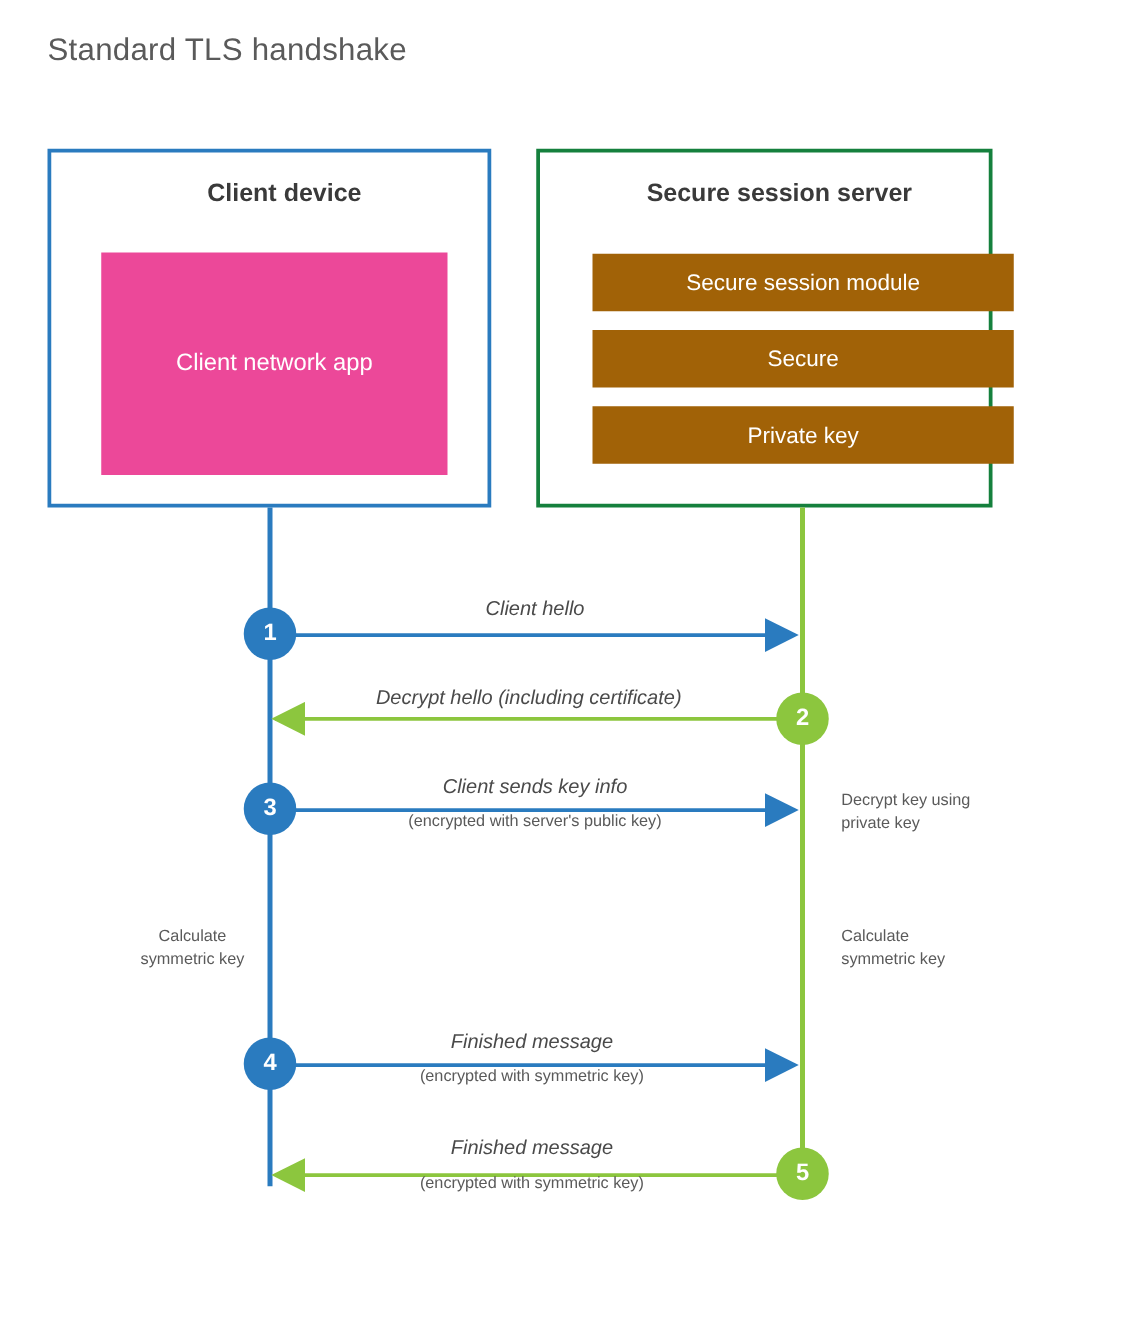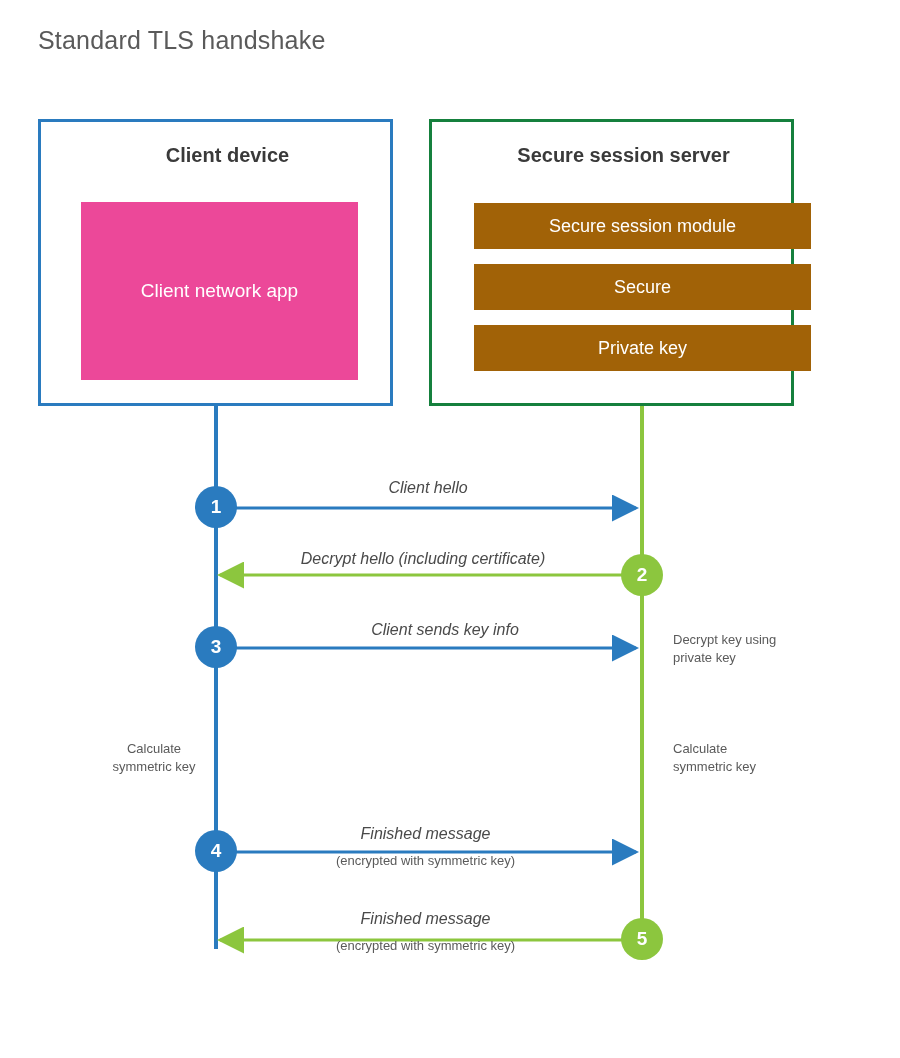--- a/index.html
+++ b/index.html
@@ -153,21 +153,21 @@
   }
   .msg .secondary {
     font-size: 13px;
     color: #5a5a5a;
     margin-top: 10px;
     white-space: nowrap;
   }
 
   #msg-1 { left: 233px; top: 479px; width: 390px; }
   #msg-2 { left: 233px; top: 550px; width: 380px; }
-  #msg-3 { left: 250px; top: 621px; width: 390px; }
+  #msg-3 { left: 233px; top: 621px; width: 390px; }
   #msg-4 { left: 233px; top: 825px; width: 385px; }
   #msg-5 { left: 233px; top: 910px; width: 385px; }
 
   
   .note {
     position: absolute;
     font-size: 13px;
     line-height: 1.35;
     color: #5a5a5a;
     white-space: pre-line;
@@ -224,20 +224,21 @@
 <div id="step-5" class="step server">5</div>
 
 <div id="msg-1" class="msg">
   <div class="primary">Client hello</div>
 </div>
 <div id="msg-2" class="msg">
   <div class="primary">Decrypt hello (including certificate)</div>
 </div>
 <div id="msg-3" class="msg">
   <div class="primary">Client sends key info</div>
+  <div class="secondary">(encrypted with server's public key)</div>
 </div>
 <div id="msg-4" class="msg">
   <div class="primary">Finished message</div>
   <div class="secondary">(encrypted with symmetric key)</div>
 </div>
 <div id="msg-5" class="msg">
   <div class="primary">Finished message</div>
   <div class="secondary">(encrypted with symmetric key)</div>
 </div>
 

